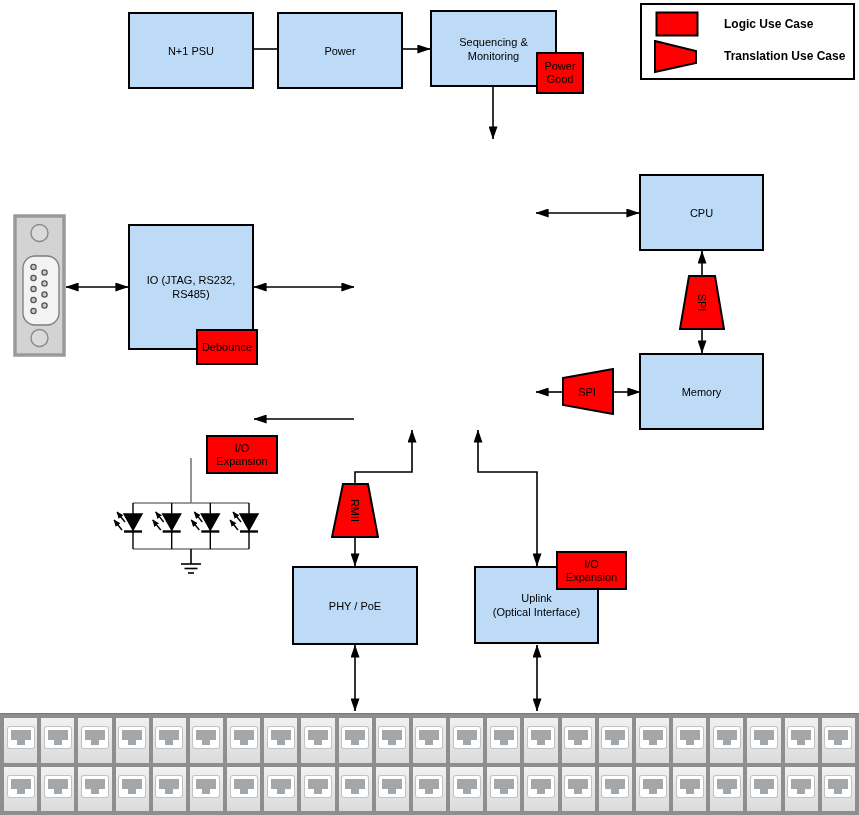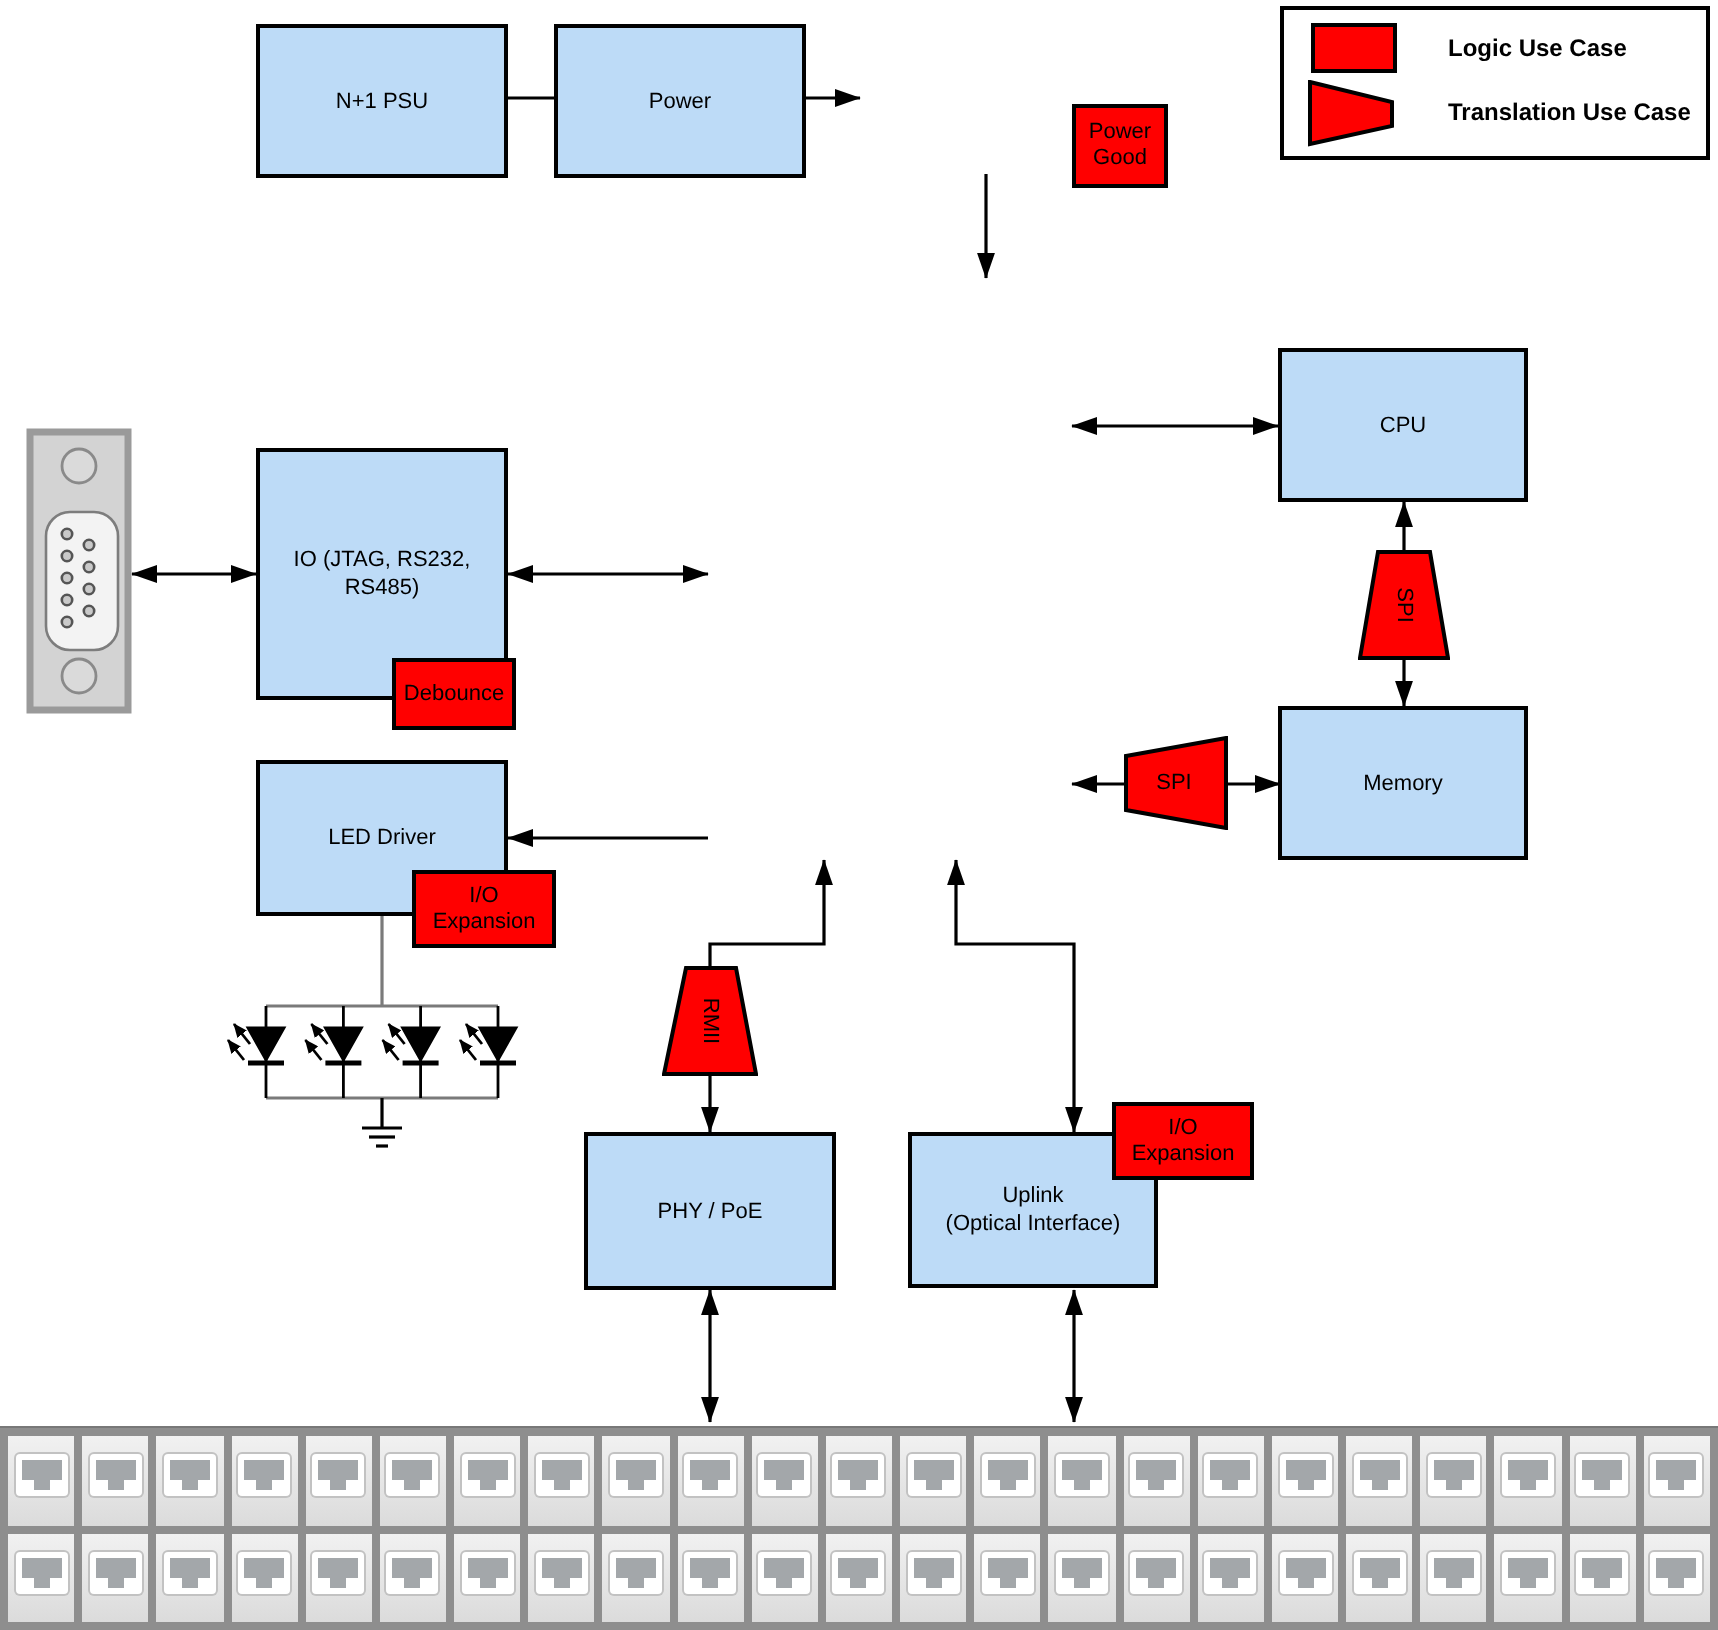--- a/index.html
+++ b/index.html
@@ -48,20 +48,22 @@
   .notch { position:absolute; width:6px; height:5px; background:#fff; bottom:3px; }
   .notch.l { left:3px; } .notch.r { right:3px; }
 </style>
 </head>
 <body>
 
 <div id="canvas">
 
   <div class="blk" style="left:128px; top:12px; width:126px; height:77px;">N+1 PSU</div>
   <div class="blk" style="left:277px; top:12px; width:126px; height:77px;">Power</div>
+  <div class="blk" style="left:430px; top:10px; width:127px; height:77px;">Sequencing &amp;
+Monitoring</div>
   <div class="tag" style="left:536px; top:52px; width:48px; height:42px;">Power
 Good</div>
 
   <div id="legend">
     <svg class="shape" style="left:13px; top:6px;" width="45" height="27">
       <rect x="1.5" y="1.5" width="41" height="23" fill="var(--tag-fill,#FF0000)" stroke="#000" stroke-width="2"></rect>
     </svg>
     <div class="legend-label" style="left:82px; top:12px;">Logic Use Case</div>
     <svg class="shape" style="left:12px; top:35px;" width="44" height="34">
       <polygon points="1,1 42,11 42,23 1,32" fill="var(--tag-fill,#FF0000)" stroke="#000" stroke-width="2"></polygon>
@@ -79,21 +81,20 @@
   </svg>
 
   <svg class="shape" style="left:562px; top:368px;" width="53" height="47">
     <polygon points="1,10 51,1 51,46 1,37" fill="var(--tag-fill,#FF0000)" stroke="#000" stroke-width="2"></polygon>
     <text class="ttext" text-anchor="middle" dominant-baseline="central" x="25" y="23.5">SPI</text>
   </svg>
 
   <div class="blk" style="left:128px; top:224px; width:126px; height:126px;">IO (JTAG, RS232,
 RS485)</div>
   <div class="tag" style="left:196px; top:329px; width:62px; height:36px;text-align:center;">Debounce</div>
-  <div class="blk" style="left:128px; top:380px; width:126px; height:78px;">LED Driver</div>
   <div class="tag" style="left:206px; top:435px; width:72px; height:39px;">I/O
 Expansion</div>
 
   <svg class="shape" style="left:13px; top:214px; z-index:2;" width="53" height="143">
     <rect x="2" y="2" width="49" height="139" fill="#d3d3d3" stroke="#9a9a9a" stroke-width="3.5"></rect>
     <circle cx="26.5" cy="19" r="8.5" fill="#dadada" stroke="#8a8a8a" stroke-width="1.4"></circle>
     <circle cx="26.5" cy="124" r="8.5" fill="#dadada" stroke="#8a8a8a" stroke-width="1.4"></circle>
     <rect x="10" y="42" width="36" height="69" rx="12" fill="#f3f3f3" stroke="#7d7d7d" stroke-width="1.3"></rect>
     <g fill="#c9c9c9" stroke="#555" stroke-width="1.3">
       <circle cx="20.5" cy="53" r="2.6"></circle>
@@ -107,21 +108,21 @@
         <circle cx="31.5" cy="91.5" r="2.6"></circle>
     </g>
   </svg>
 
   <svg class="shape" style="left:331px; top:483px;" width="48" height="55">
     <polygon points="12,1 37,1 47,54 1,54" fill="var(--tag-fill,#FF0000)" stroke="#000" stroke-width="2"></polygon>
     <text class="ttext" text-anchor="middle" dominant-baseline="central" transform="translate(24,27.5) rotate(90)">RMII</text>
   </svg>
 
   <div class="blk" style="left:292px; top:566px; width:126px; height:79px;">PHY / PoE</div>
-  <div class="blk" style="left:454px; top:566px; width:125px; height:78px;">Uplink
+  <div class="blk" style="left:474px; top:566px; width:125px; height:78px;">Uplink
 (Optical Interface)</div>
   <div class="tag" style="left:556px; top:551px; width:71px; height:39px;">I/O
 Expansion</div>
 
   <svg id="wires" width="859" height="815">
     <defs>
       <marker id="ah" viewBox="0 0 13 9" refX="12.6" refY="4.5" markerWidth="13" markerHeight="9" orient="auto-start-reverse" markerUnits="userSpaceOnUse">
         <path d="M0,0 L13,4.5 L0,9 Z" fill="#000"></path>
       </marker>
       <marker id="ahs" viewBox="0 0 7 6" refX="6.5" refY="3" markerWidth="7" markerHeight="6" orient="auto-start-reverse" markerUnits="userSpaceOnUse">

